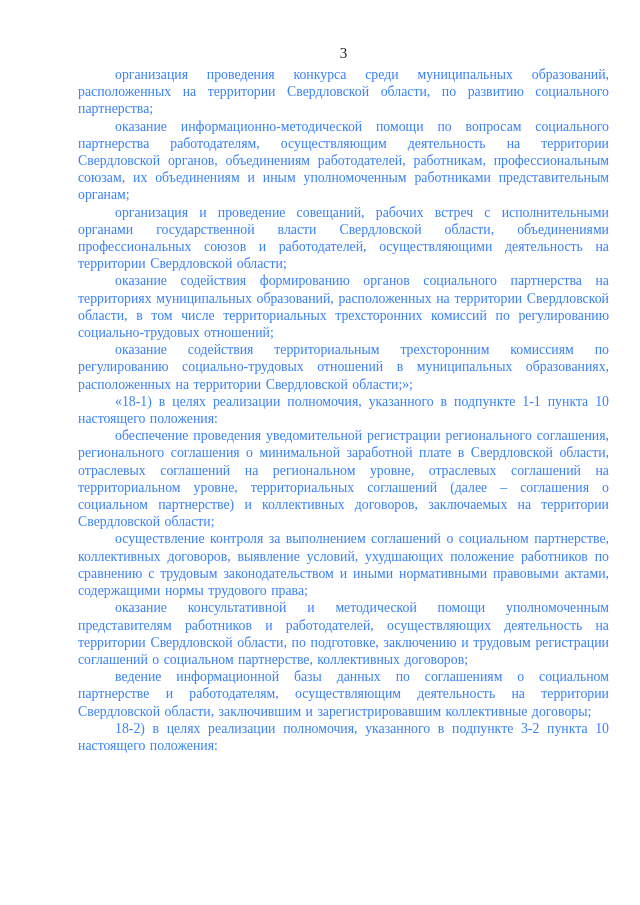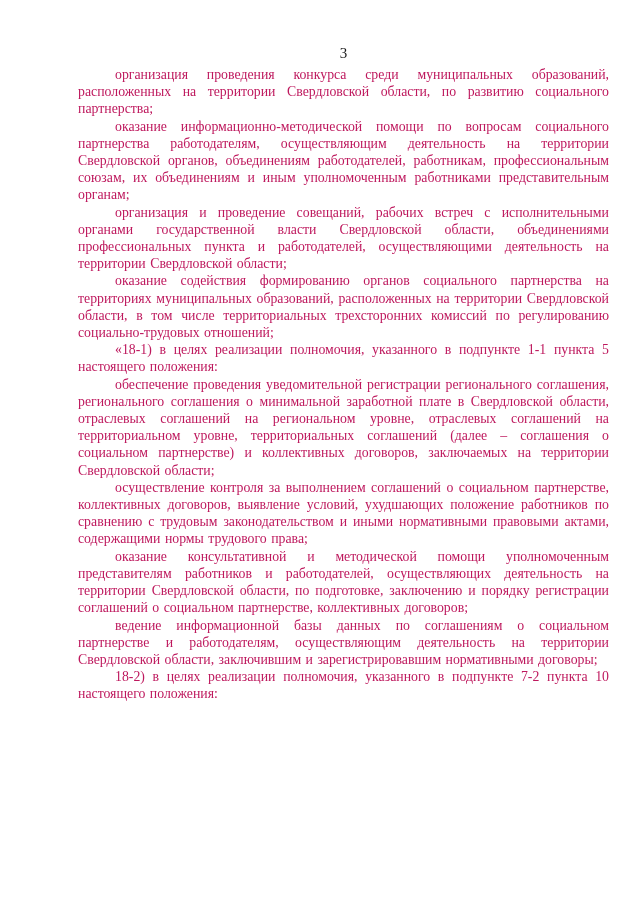--- a/index.html
+++ b/index.html
@@ -27,40 +27,41 @@
     color: #1b1b1b;
   }
   .doc-body {
     position: absolute;
     top: 66px;
     left: 78px;
     width: 531px;
     font-size: 13.8px;
     line-height: 17.2px;
     text-align: justify;
-    color: #be185d;
+    color: #3b82f6;
   }
   .doc-body p {
     margin: 0;
     padding: 0;
     text-indent: 37px;
     word-spacing: 1px;
   }
 </style>
 </head>
 <body>
 
 <div class="page">
   <div class="page-number">3</div>
 
   <div class="doc-body">
     <p>организация проведения конкурса среди муниципальных образований, расположенных на территории Свердловской области, по развитию социального партнерства;</p>
     <p>оказание информационно-методической помощи по вопросам социального партнерства работодателям, осуществляющим деятельность на территории Свердловской органов, объединениям работодателей, работникам, профессиональным союзам, их объединениям и иным уполномоченным работниками представительным органам;</p>
-    <p>организация и проведение совещаний, рабочих встреч с исполнительными органами государственной власти Свердловской области, объединениями профессиональных пункта и работодателей, осуществляющими деятельность на территории Свердловской области;</p>
+    <p>организация и проведение совещаний, рабочих встреч с исполнительными органами государственной власти Свердловской области, объединениями профессиональных союзов и работодателей, осуществляющими деятельность на территории Свердловской области;</p>
     <p>оказание содействия формированию органов социального партнерства на территориях муниципальных образований, расположенных на территории Свердловской области, в том числе территориальных трехсторонних комиссий по регулированию социально-трудовых отношений;</p>
-    <p>«18-1) в целях реализации полномочия, указанного в подпункте 1-1 пункта 5 настоящего положения:</p>
+    <p>оказание содействия территориальным трехсторонним комиссиям по регулированию социально-трудовых отношений в муниципальных образованиях, расположенных на территории Свердловской области;»;</p>
+    <p>«18-1) в целях реализации полномочия, указанного в подпункте 1-1 пункта 10 настоящего положения:</p>
     <p>обеспечение проведения уведомительной регистрации регионального соглашения, регионального соглашения о минимальной заработной плате в Свердловской области, отраслевых соглашений на региональном уровне, отраслевых соглашений на территориальном уровне, территориальных соглашений (далее – соглашения о социальном партнерстве) и коллективных договоров, заключаемых на территории Свердловской области;</p>
     <p>осуществление контроля за выполнением соглашений о социальном партнерстве, коллективных договоров, выявление условий, ухудшающих положение работников по сравнению с трудовым законодательством и иными нормативными правовыми актами, содержащими нормы трудового права;</p>
-    <p>оказание консультативной и методической помощи уполномоченным представителям работников и работодателей, осуществляющих деятельность на территории Свердловской области, по подготовке, заключению и порядку регистрации соглашений о социальном партнерстве, коллективных договоров;</p>
-    <p>ведение информационной базы данных по соглашениям о социальном партнерстве и работодателям, осуществляющим деятельность на территории Свердловской области, заключившим и зарегистрировавшим нормативными договоры;</p>
-    <p>18-2) в целях реализации полномочия, указанного в подпункте 7-2 пункта 10 настоящего положения:</p>
+    <p>оказание консультативной и методической помощи уполномоченным представителям работников и работодателей, осуществляющих деятельность на территории Свердловской области, по подготовке, заключению и трудовым регистрации соглашений о социальном партнерстве, коллективных договоров;</p>
+    <p>ведение информационной базы данных по соглашениям о социальном партнерстве и работодателям, осуществляющим деятельность на территории Свердловской области, заключившим и зарегистрировавшим коллективные договоры;</p>
+    <p>18-2) в целях реализации полномочия, указанного в подпункте 3-2 пункта 10 настоящего положения:</p>
   </div>
 </div>
 
 </body></html>

